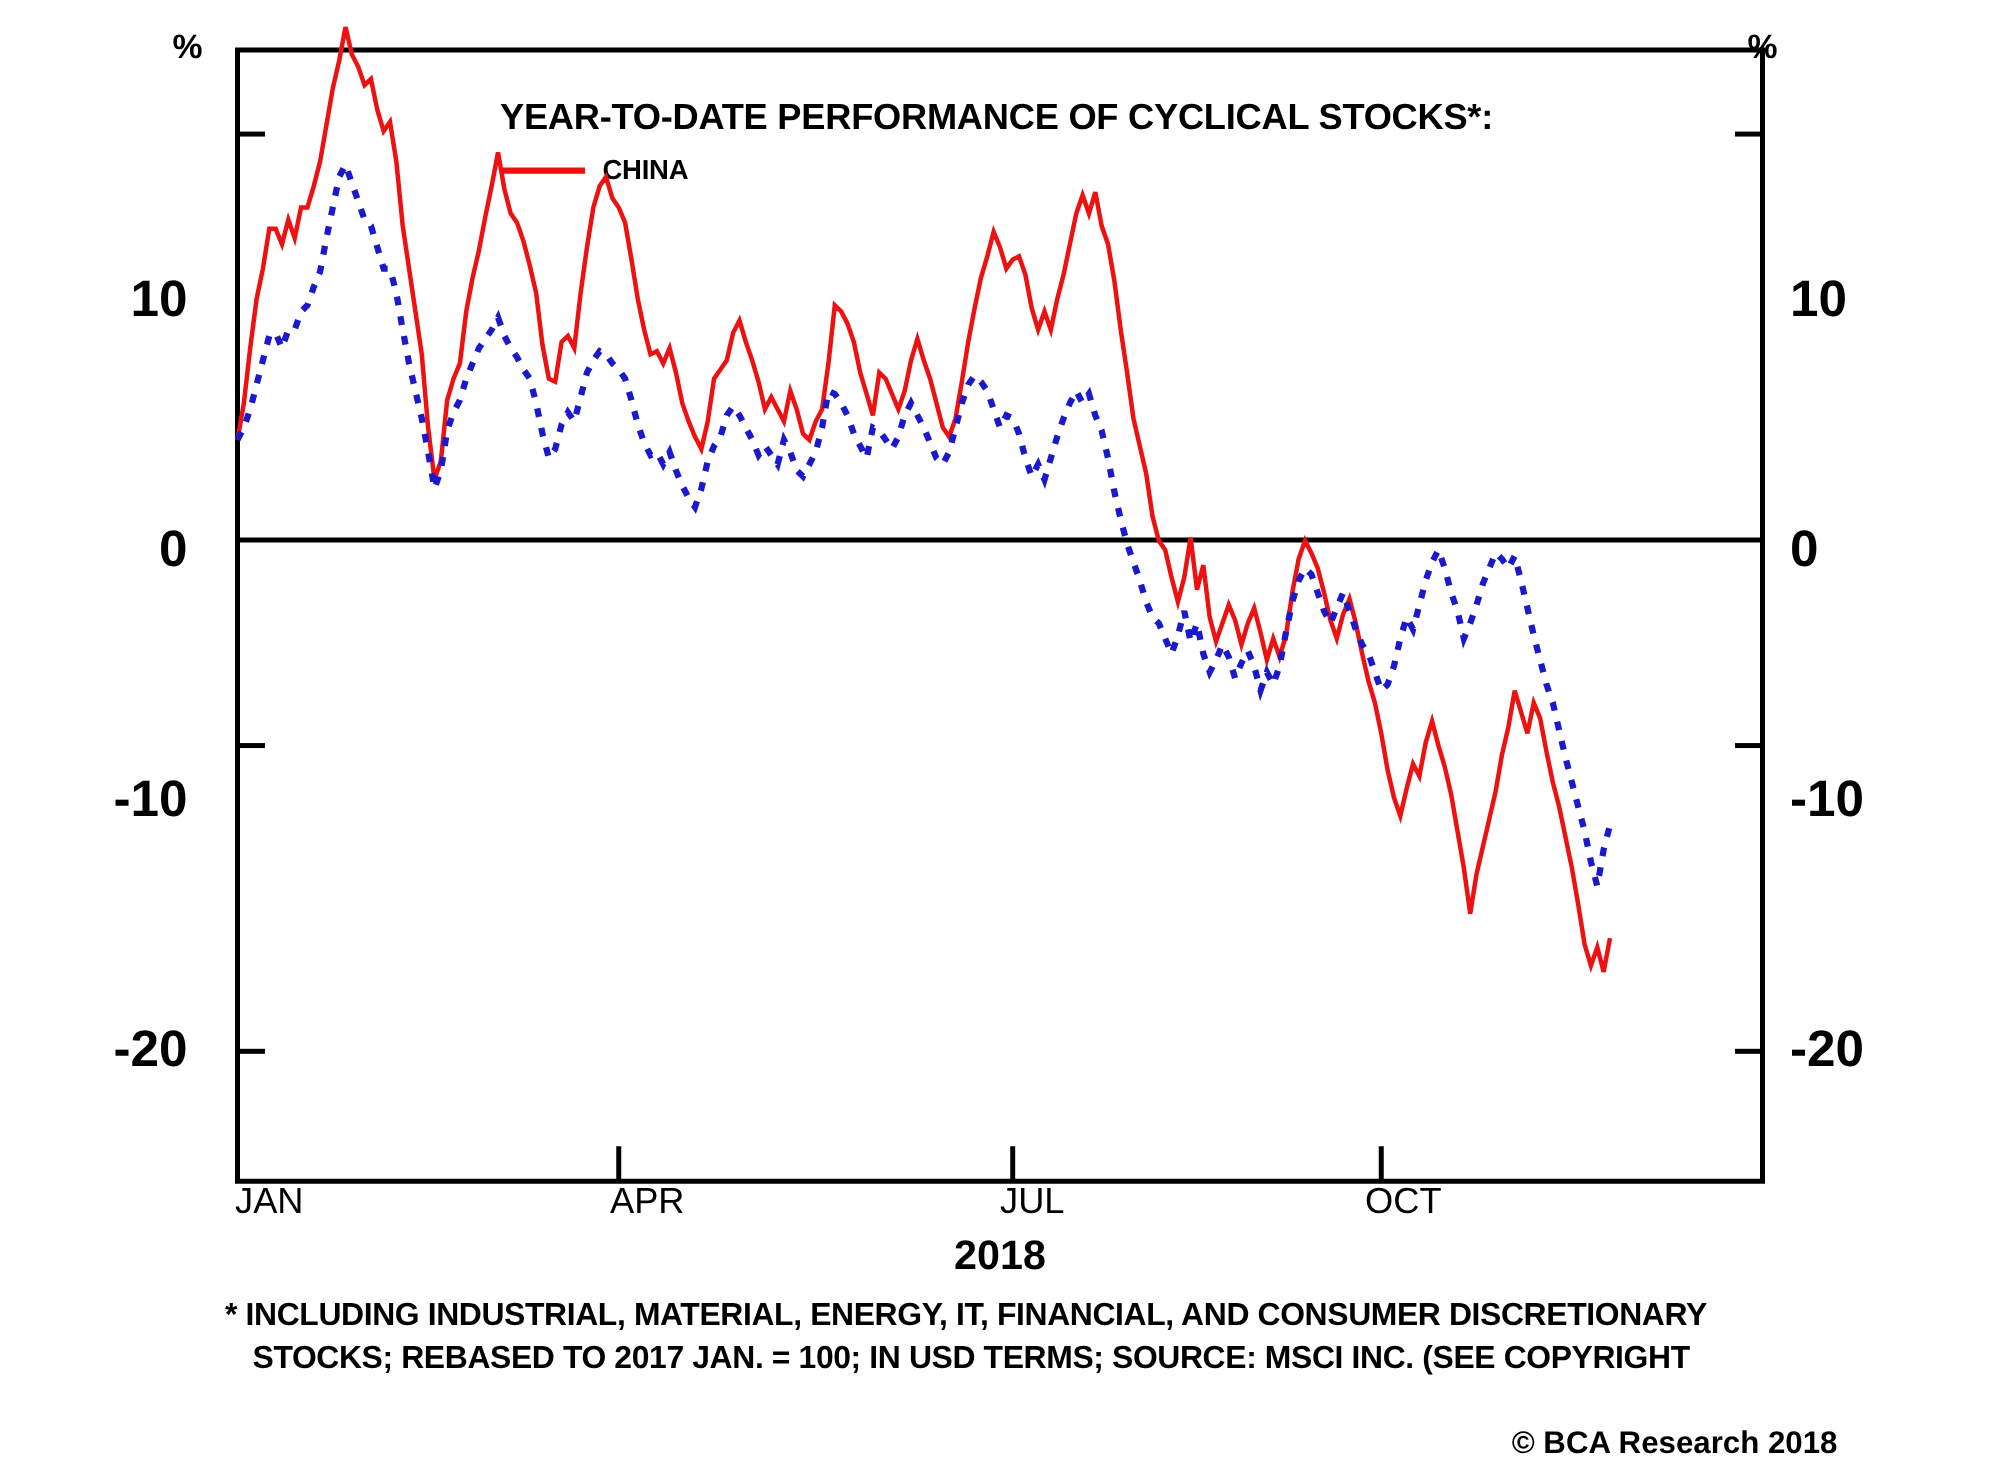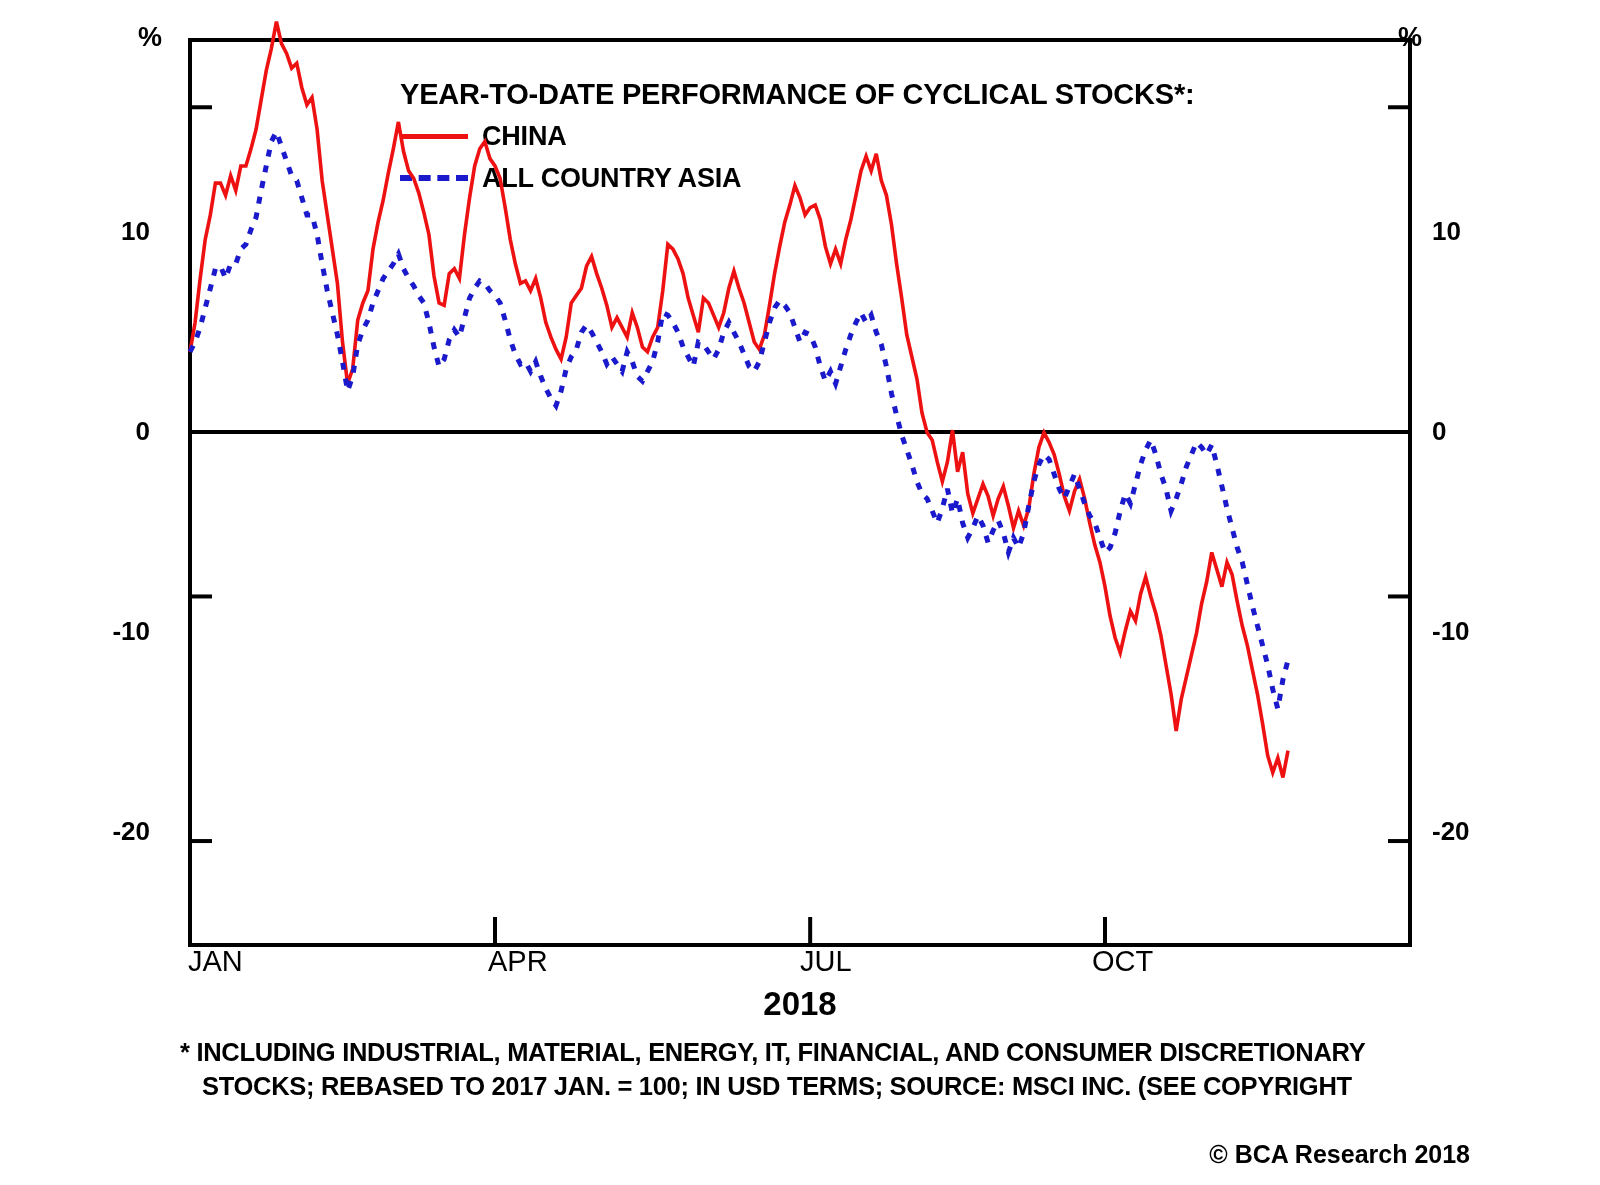--- a/index.html
+++ b/index.html
@@ -26,21 +26,21 @@
     position: absolute;
     font-size: 27px;
     font-weight: bold;
     letter-spacing: -0.5px;
   }
   #pct-left  { left: 138px; top: 22px; }
   #pct-right { left: 1398px; top: 22px; }
 
   .ytick {
     position: absolute;
-    font-size: 26px;
+    font-size: 41px;
     font-weight: bold;
     white-space: nowrap;
   }
   .ytick.left  { text-align: right; width: 120px; }
   .ytick.right { text-align: left;  width: 120px; }
 
   .xtick {
     position: absolute;
     font-size: 29px;
     font-weight: normal;
@@ -76,21 +76,21 @@
   }
   .legend-swatch {
     width: 68px;
     height: 0;
     margin-right: 14px;
     flex: 0 0 68px;
   }
   .legend-swatch.solid  { border-top: 5px solid var(--c); }
   .legend-swatch.dashed { border-top: 6px dashed var(--c); }
   .legend-label {
-    font-size: 27px;
+    font-size: 22px;
     font-weight: bold;
     white-space: nowrap;
     letter-spacing: -0.2px;
   }
   #footnote {
     position: absolute;
     left: 180px;
     top: 1035px;
     width: 1300px;
     font-size: 25.5px;
@@ -136,24 +136,20 @@
   <div id="year-label">2018</div>
 
   <div id="title-block">
     <span id="chart-title">YEAR-TO-DATE PERFORMANCE OF CYCLICAL STOCKS*:</span>
 
     <div class="legend-row">
       <span class="legend-swatch solid" style="--c:#EE1111;"></span>
       <span class="legend-label">CHINA</span>
     </div>
 
-    <div class="legend-row">
-      <span class="legend-swatch dashed" style="--c:#1A1ACC;"></span>
-      <span class="legend-label">ALL COUNTRY ASIA</span>
-    </div>
   </div>
 
   <svg id="plot-svg" width="1600" height="1185" style="position:absolute;left:0;top:0;">
     <g>
       <rect x="190" y="40" width="1220" height="905" fill="none" stroke="#000000" stroke-width="4"></rect>
     </g>
     <g id="ticks-group">
         <line x1="190" x2="212" y1="107.26351351351354" y2="107.26351351351354" stroke="#000" stroke-width="4"></line>
         <line x1="1388" x2="1410" y1="107.26351351351354" y2="107.26351351351354" stroke="#000" stroke-width="4"></line>
         <line x1="190" x2="212" y1="596.4527027027027" y2="596.4527027027027" stroke="#000" stroke-width="4"></line>

